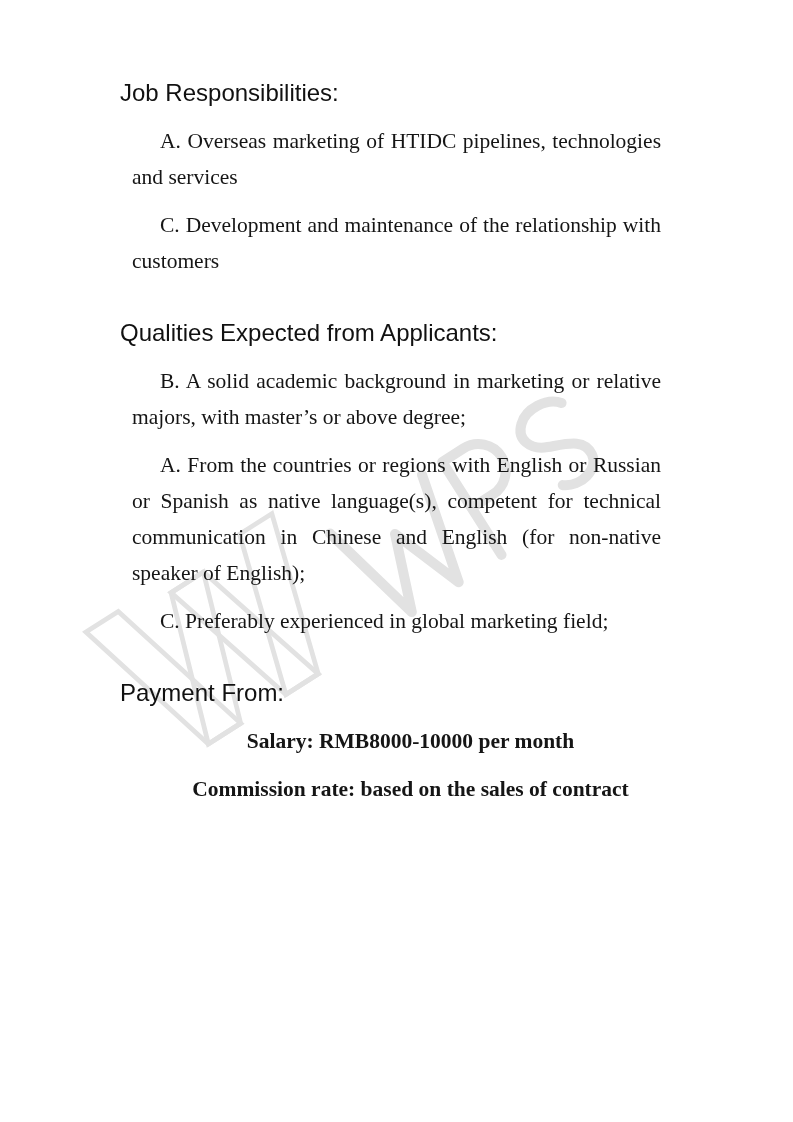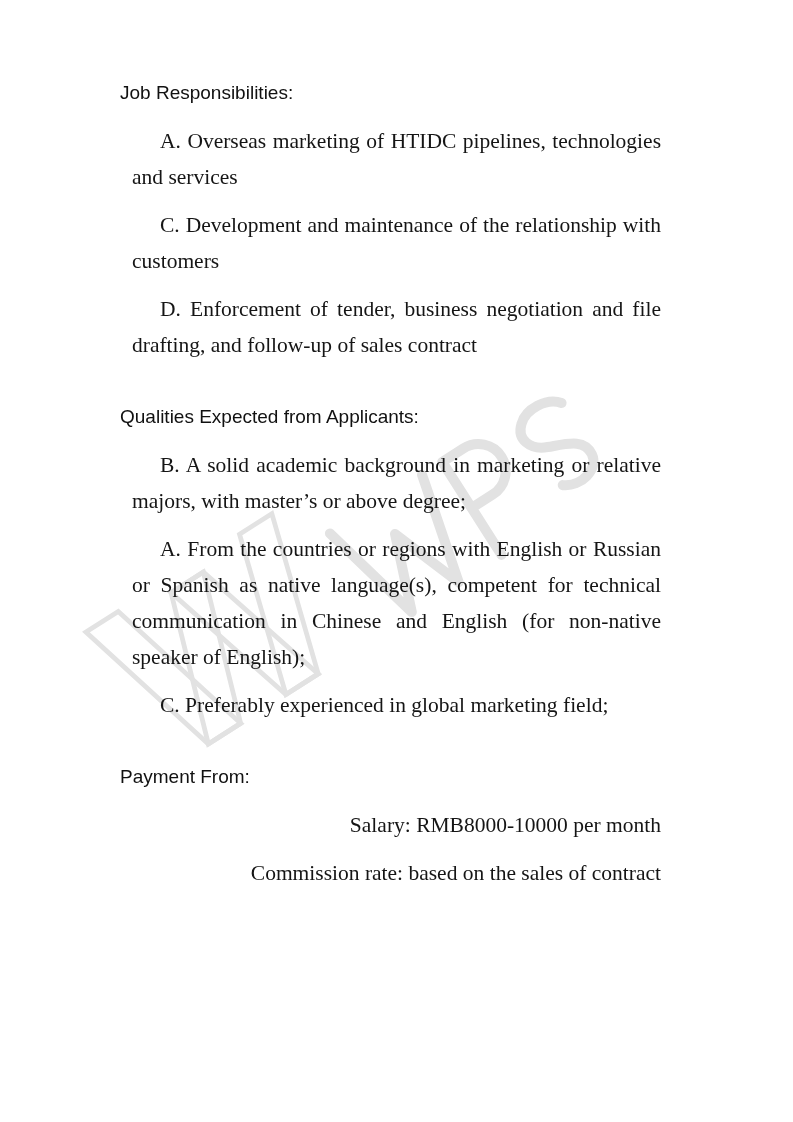--- a/index.html
+++ b/index.html
@@ -23,32 +23,32 @@
     left:120px; top:75px;
     width:553px;
     z-index:1;
     font-family:"Liberation Serif", serif;
     font-size:21.5px;
     line-height:36px;
     color:#151515;
   }
   .heading {
     font-family:"Liberation Sans", sans-serif;
-    font-size:19px;
+    font-size:24px;
     font-weight:400;
     line-height:36px;
     margin:0;
     color:#111111;
   }
   .para {
     margin:12px;
     text-indent:28px;
     text-align:justify;
   }
-  .section-payment .para { text-align:right; }
+  .section-payment .para { text-align:center;font-weight:bold; }
   section + section { margin-top:36px; }
 </style>
 </head>
 <body>
 
 <div class="page">
 
   <div class="watermark">
     <svg viewBox="0 0 600 250">
       <title>WPS</title>
@@ -69,21 +69,20 @@
       </g>
     </svg>
   </div>
 
   <div class="content">
 
     <section class="section-job">
       <h2 class="heading">Job Responsibilities:</h2>
       <p class="para">A. Overseas marketing of HTIDC pipelines, technologies and services</p>
       <p class="para">C. Development and maintenance of the relationship with customers</p>
-      <p class="para">D. Enforcement of tender, business negotiation and file drafting, and follow-up of sales contract</p>
     </section>
 
     <section class="section-qualities">
       <h2 class="heading">Qualities Expected from Applicants:</h2>
       <p class="para">B. A solid academic background in marketing or relative majors, with master’s or above degree;</p>
       <p class="para">A. From the countries or regions with English or Russian or Spanish as native language(s), competent for technical communication in Chinese and English (for non-native speaker of English);</p>
       <p class="para">C. Preferably experienced in global marketing field;</p>
     </section>
 
     <section class="section-payment">

